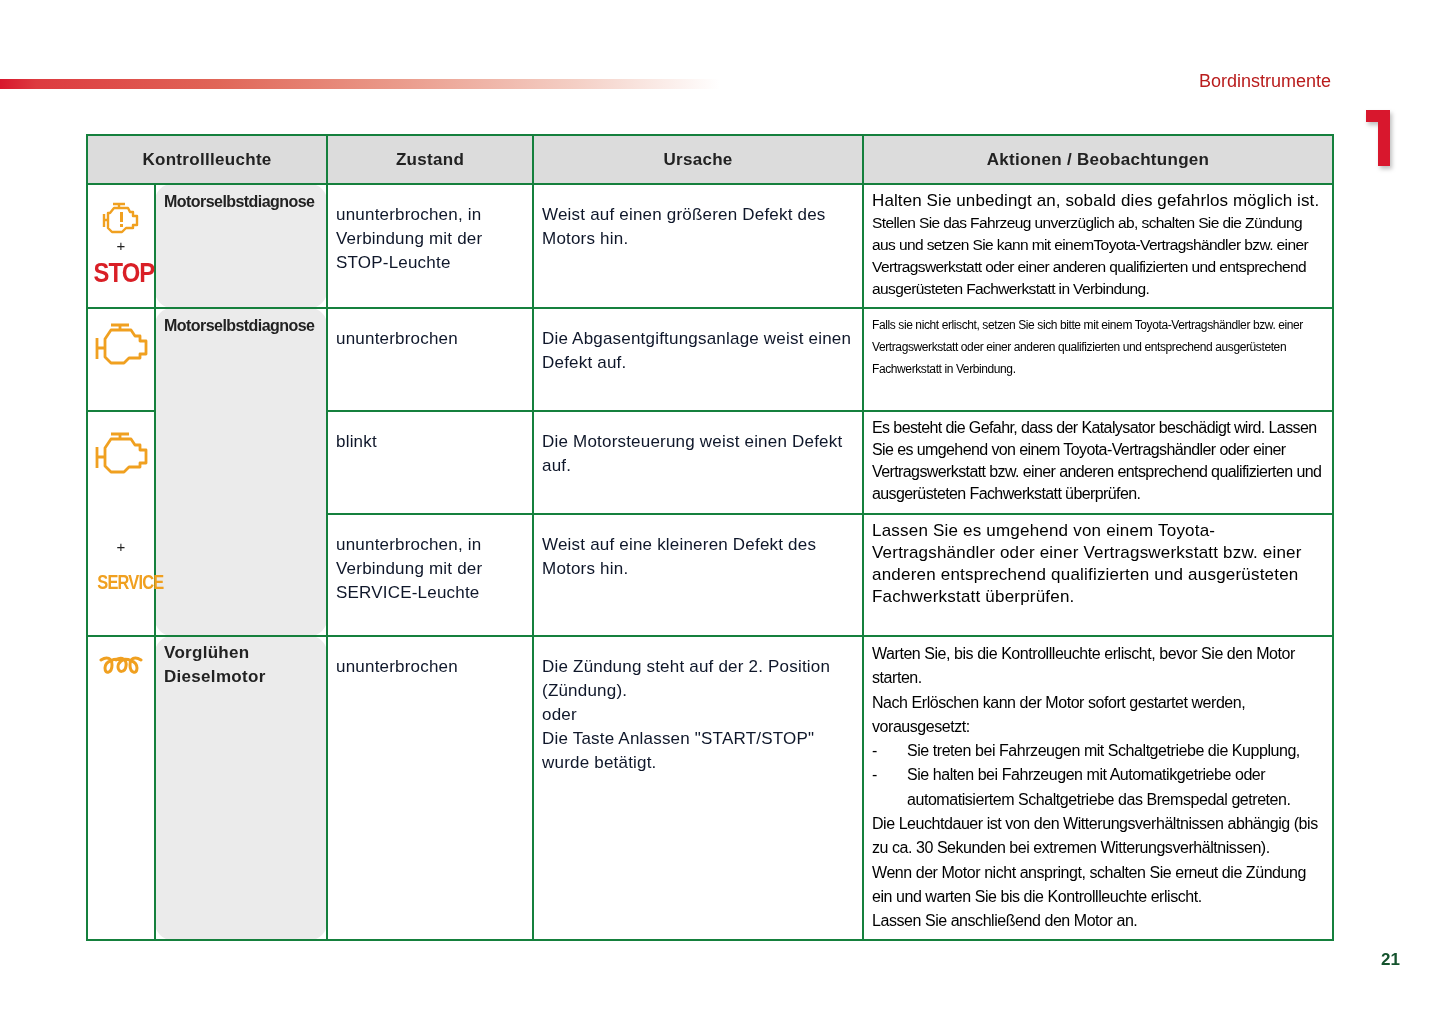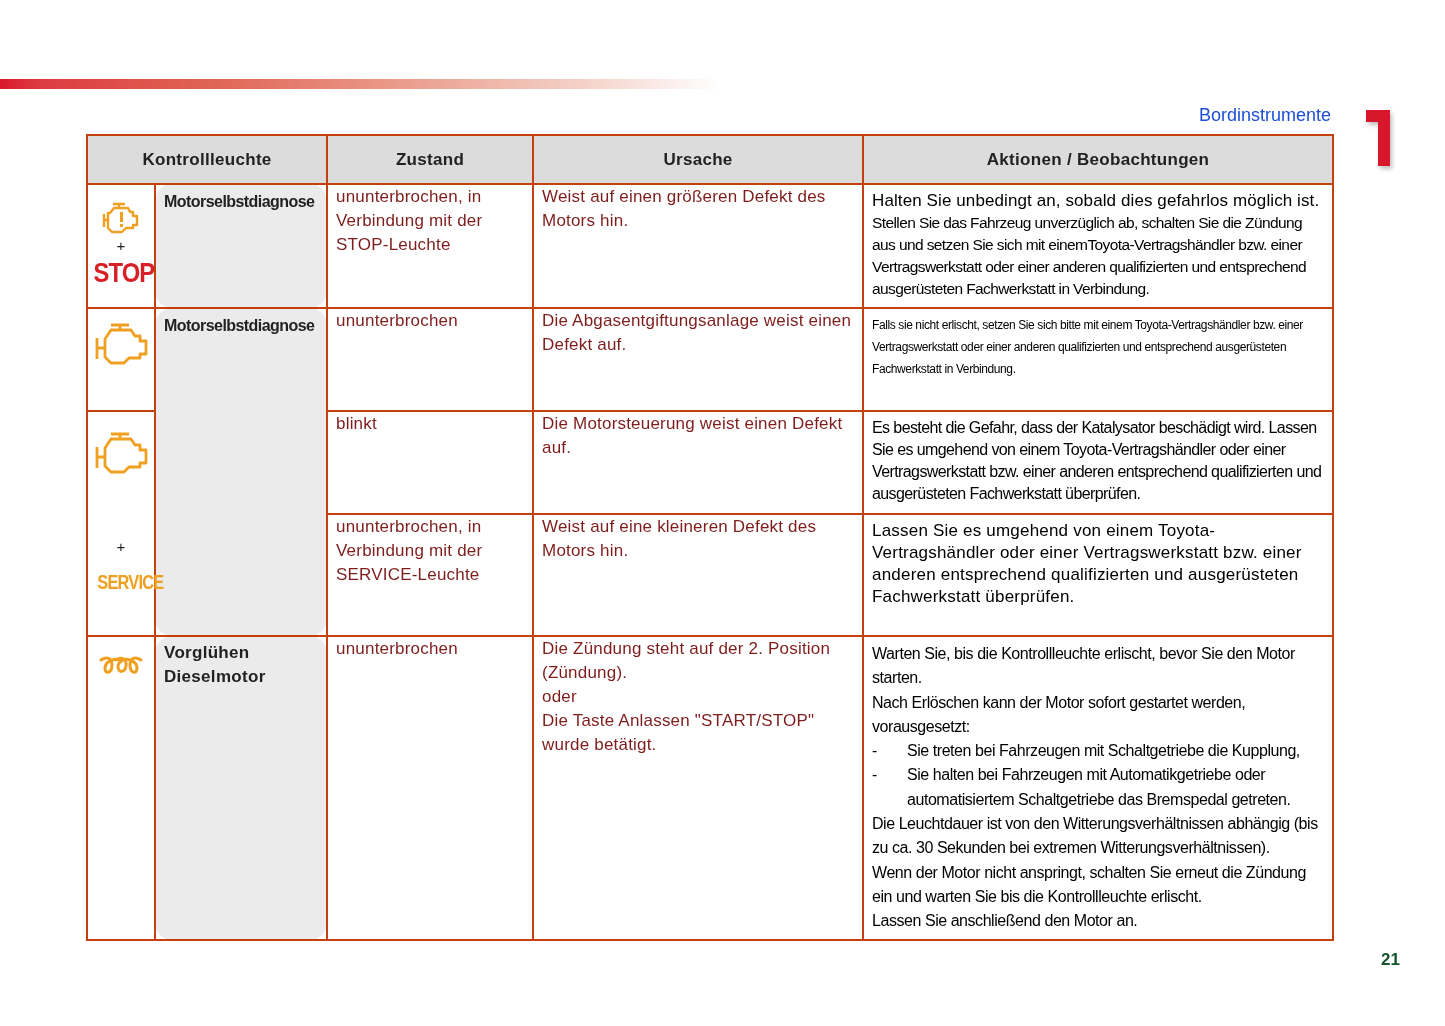--- a/index.html
+++ b/index.html
@@ -6,47 +6,47 @@
   body {
     width: 1445px; height: 1026px; position: relative; background: #ffffff;
     font-family: "Liberation Sans", sans-serif; color: #222;
     overflow: hidden;
   }
   .top-bar {
     position: absolute; left: 0; top: 79px; width: 720px; height: 10px;
     background: linear-gradient(to right, #d8172d 0%, #dd3a3f 5%, #e06557 30%, #ea9a8a 55%, #f4cfc5 80%, rgba(255,255,255,0) 100%);
   }
   .section-title {
-    position: absolute; right: 114px; top: 71px; font-size: 18px; color: #1d4ed8; margin-top: 34px;
+    position: absolute; right: 114px; top: 71px; font-size: 18px; color: #b91c1c;
   }
   .chapter-num {
     position: absolute; left: 1366px; top: 108px; width: 30px; height: 60px;
   }
   .chapter-num svg { filter: drop-shadow(2px 3px 2px rgba(0,0,0,0.25)); }
   .page-num {
     position: absolute; left: 1381px; top: 950px; font-size: 17px; font-weight: bold; color: #14532d;
   }
 
   table.lights {
     position: absolute; left: 86px; top: 134px; width: 1246px;
     border-collapse: collapse; table-layout: fixed;
   }
   table.lights th, table.lights td {
-    border: 2px solid #c2410c; vertical-align: top;
+    border: 2px solid #15803d; vertical-align: top;
   }
   table.lights th {
     background: #dcdcdc; height: 45px; font-size: 17px; font-weight: bold;
     text-align: center; vertical-align: middle; color: #222; letter-spacing: 0.3px;
   }
   td.icon-cell { text-align: center; padding: 0; position: relative; }
   td.name-cell {
     background: #ebebeb; padding: 6px 8px; font-weight: bold; font-size: 16px; border-radius: 17px;
   }
   td.text-cell {
-    padding: 0 8px; font-size: 17px; line-height: 24px; color: #7f1d1d; letter-spacing: 0.2px; margin-left: 19px;
+    padding: 18px 8px; font-size: 17px; line-height: 24px; color: #0f172a; letter-spacing: 0.2px; margin-left: 19px;
   }
   td.action-cell {
     padding: 5px 8px; font-size: 16px; line-height: 22px; color: #000000;
   }
   .narrow { letter-spacing: -0.55px; font-size: 16px; line-height: 22px; }
   .narrow-sm { letter-spacing: -0.6px; font-size: 15.5px; line-height: 22px; }
   .plus { font-size: 15px; color: #222; line-height: 14px; }
   .stop-label { color: #d91f26; font-weight: bold; font-size: 28px; letter-spacing: -1px; transform: scaleX(0.85); display: inline-block; }
   .service-label { color: #f0a020; font-weight: bold; font-size: 21px; letter-spacing: -1px; transform: scaleX(0.78); display: inline-block; }
   .dash-line { display: flex; }
@@ -96,21 +96,21 @@
           </svg>
         </div>
         <div class="plus">+</div>
         <div style="margin-top:4px"><span class="stop-label">STOP</span></div>
       </td>
       <td class="name-cell"><span class="narrow">Motorselbstdiagnose</span></td>
       <td class="text-cell">ununterbrochen, in Verbindung mit der STOP-Leuchte</td>
       <td class="text-cell">Weist auf einen größeren Defekt des Motors hin.</td>
       <td class="action-cell">
         <div style="font-size:17px;line-height:22px;letter-spacing:0.1px">Halten Sie unbedingt an, sobald dies gefahrlos möglich ist.</div>
-        <div class="narrow-sm">Stellen Sie das Fahrzeug unverzüglich ab, schalten Sie die Zündung aus und setzen Sie sich mit einemToyota-Vertragshändler bzw. einer Vertragswerkstatt oder einer anderen qualifizierten und entsprechend ausgerüsteten Fachwerkstatt in Verbindung.</div>
+        <div class="narrow-sm">Stellen Sie das Fahrzeug unverzüglich ab, schalten Sie die Zündung aus und setzen Sie kann mit einemToyota-Vertragshändler bzw. einer Vertragswerkstatt oder einer anderen qualifizierten und entsprechend ausgerüsteten Fachwerkstatt in Verbindung.</div>
       </td>
     </tr>
 
     <tr style="height:103px">
       <td class="icon-cell">
         <div style="padding-top:12px">
           <svg width="60" height="44" viewBox="0 0 60 44">
             <g fill="none" stroke="#f0a020" stroke-width="2.8" stroke-linejoin="round">
               <path d="M20 4 H38 M29 4 V9"></path>
               <path d="M14 18 L20 9 H40 L44 15 H49 V20 H55 V33 H49 V37 H38 L33 42 H20 L14 36 V18 Z"></path>

